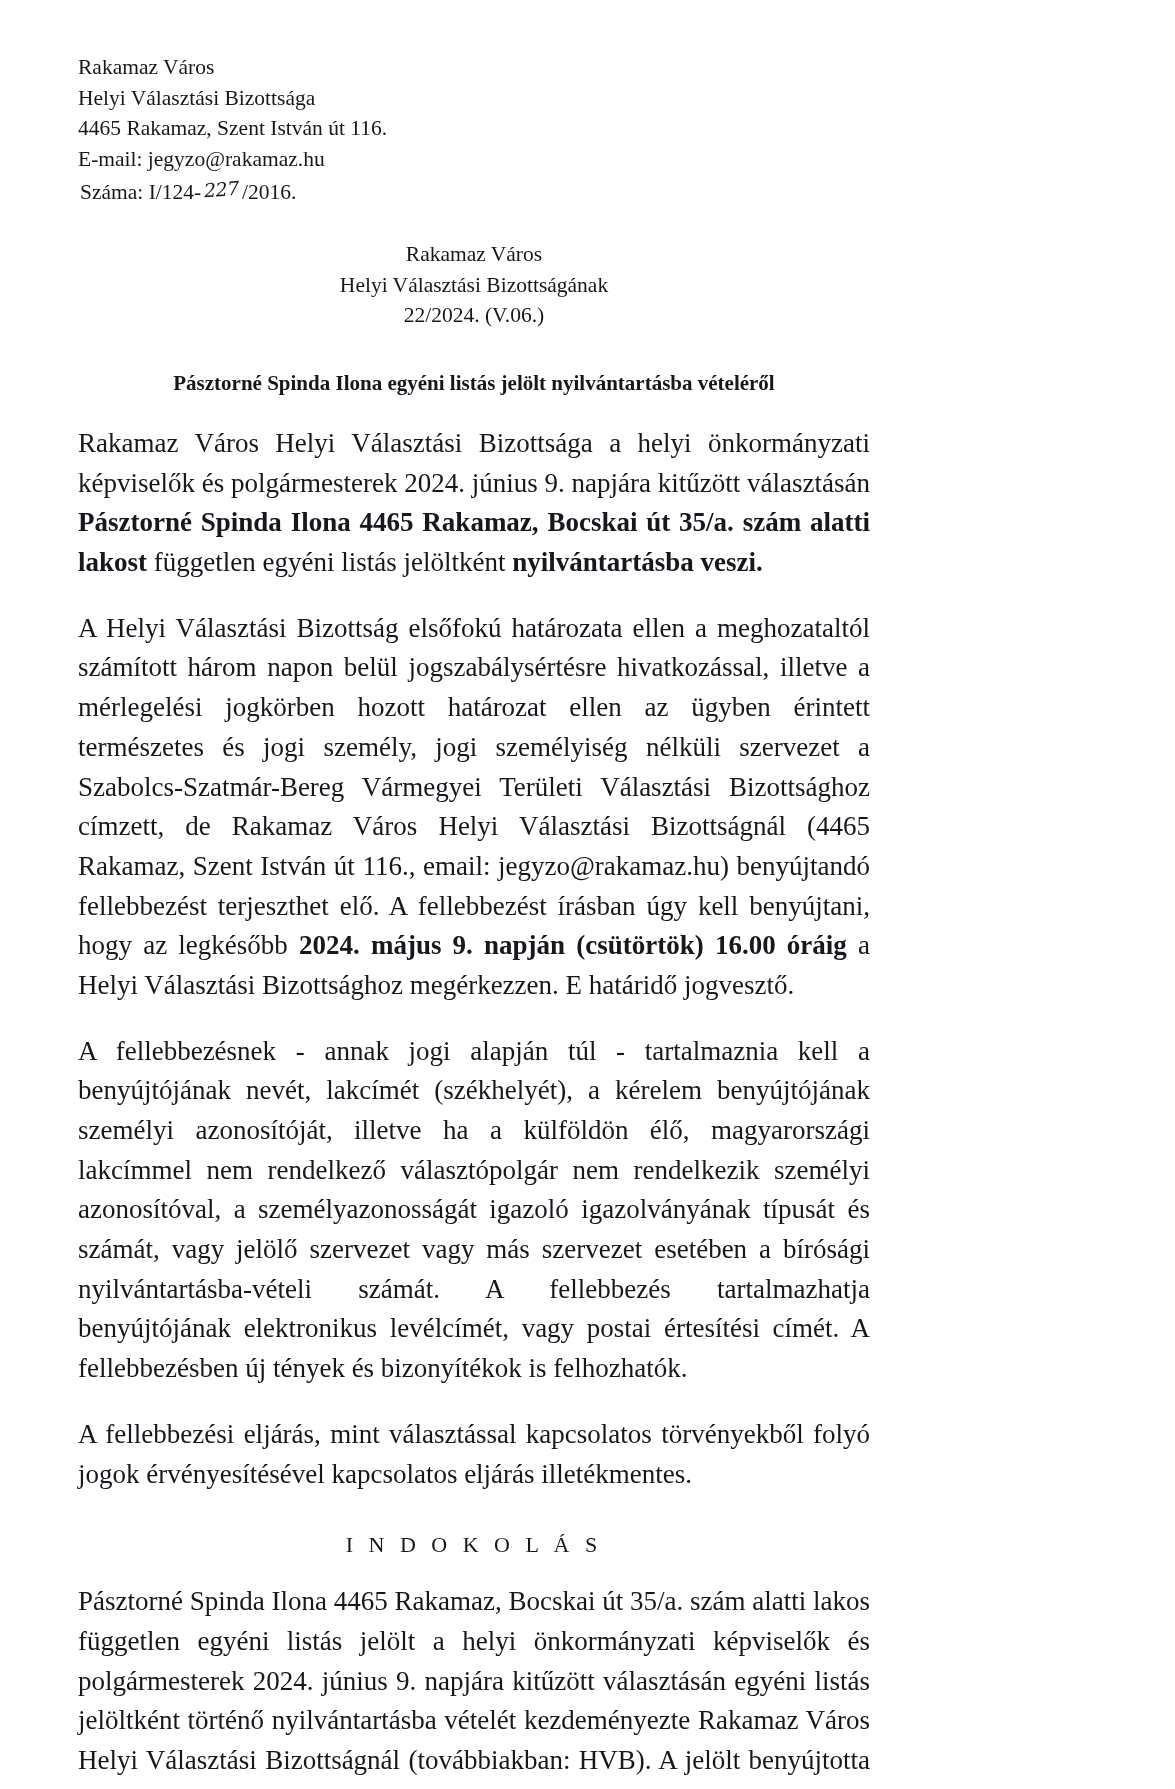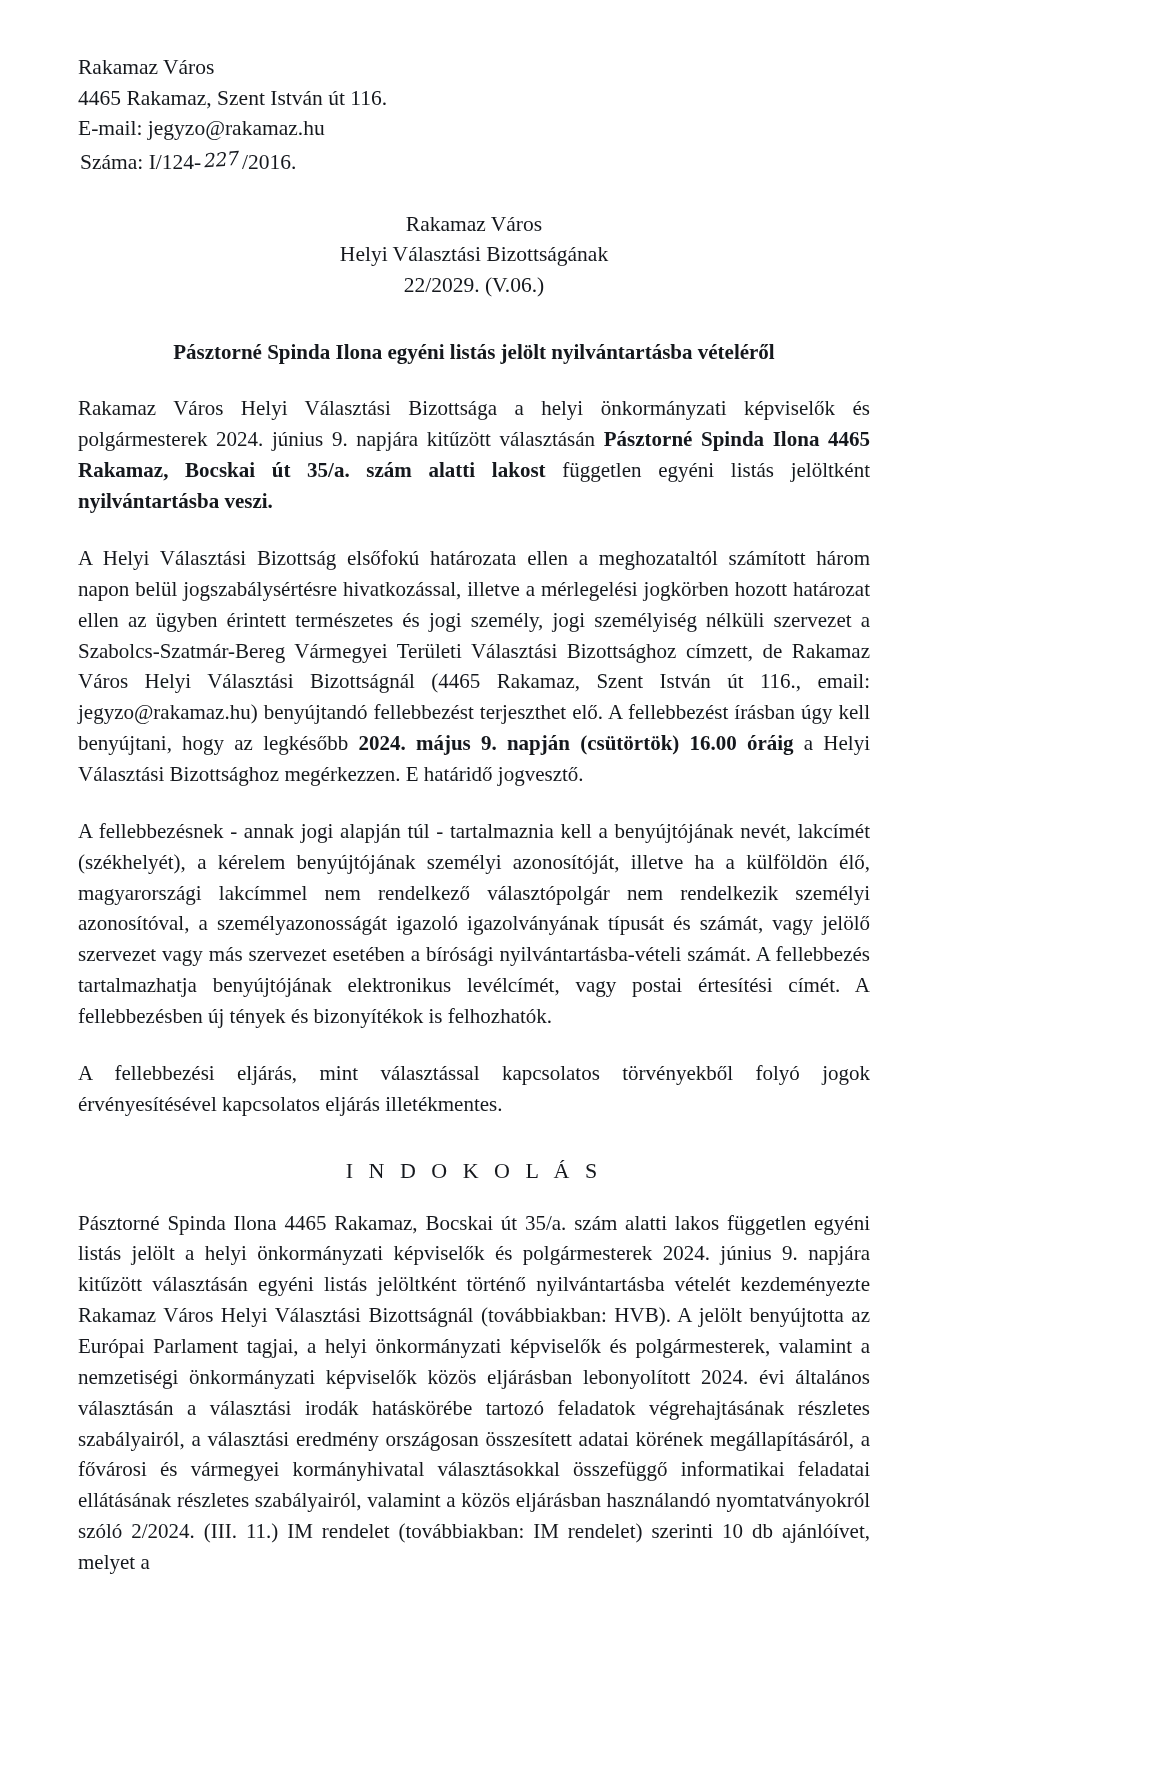--- a/index.html
+++ b/index.html
@@ -54,21 +54,21 @@
     letter-spacing: 3.2px;
   }
   h1.subject {
     text-align: center;
     font-size: 21px;
     font-weight: bold;
     margin: 38px 0 0 0;
     line-height: 1.4;
   }
   p.body-par {
-    font-size: 21px;
+    font-size: 27px;
     line-height: 1.47;
     text-align: justify;
     margin: 26px 0 0 0;
     text-justify: inter-word;
   }
   p.tight {
     margin-top: 24px;
   }
   .b { font-weight: bold; }
   h2.indokolas {
@@ -79,34 +79,35 @@
     margin: 38px 0 0 0;
   }
 </style>
 </head>
 <body>
 
 <div class="page">
 
   <div class="letterhead">
     <div>Rakamaz Város</div>
+    <div>Helyi Választási Bizottsága</div>
     <div>4465 Rakamaz, Szent István út 116.</div>
     <div>E-mail: jegyzo@rakamaz.hu</div>
   </div>
 
   <div class="docnum">
     <span>Száma: I/124-</span>
     <span class="handwritten">227</span>
     <span>/2016.</span>
   </div>
 
   <div class="center-block">
     <div>Rakamaz Város</div>
     <div>Helyi Választási Bizottságának</div>
-    <div>22/2029. (V.06.)</div>
+    <div>22/2024. (V.06.)</div>
   </div>
 
   <h1 class="subject">Pásztorné Spinda Ilona egyéni listás jelölt nyilvántartásba vételéről</h1>
 
   <p class="body-par">
     <span>Rakamaz Város Helyi Választási Bizottsága a helyi önkormányzati képviselők és polgármesterek 2024. június 9. napjára kitűzött választásán </span><span class="b">Pásztorné Spinda Ilona 4465 Rakamaz, Bocskai út 35/a. szám alatti lakost</span><span> független egyéni listás jelöltként </span><span class="b">nyilvántartásba veszi.</span>
   </p>
 
   <p class="body-par">
     <span>A Helyi Választási Bizottság elsőfokú határozata ellen a meghozataltól számított három napon belül jogszabálysértésre hivatkozással, illetve a mérlegelési jogkörben hozott határozat ellen az ügyben érintett természetes és jogi személy, jogi személyiség nélküli szervezet a Szabolcs-Szatmár-Bereg Vármegyei Területi Választási Bizottsághoz címzett, de Rakamaz Város Helyi Választási Bizottságnál (4465 Rakamaz, Szent István út 116., email: jegyzo@rakamaz.hu) benyújtandó fellebbezést terjeszthet elő. A fellebbezést írásban úgy kell benyújtani, hogy az legkésőbb </span><span class="b">2024. május 9. napján (csütörtök) 16.00 óráig</span><span> a Helyi Választási Bizottsághoz megérkezzen. E határidő jogvesztő.</span>

